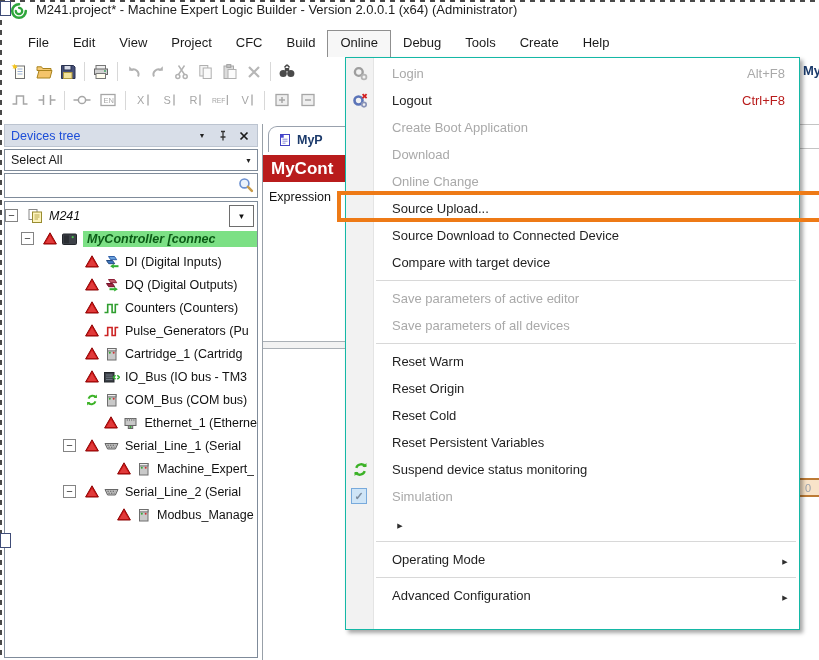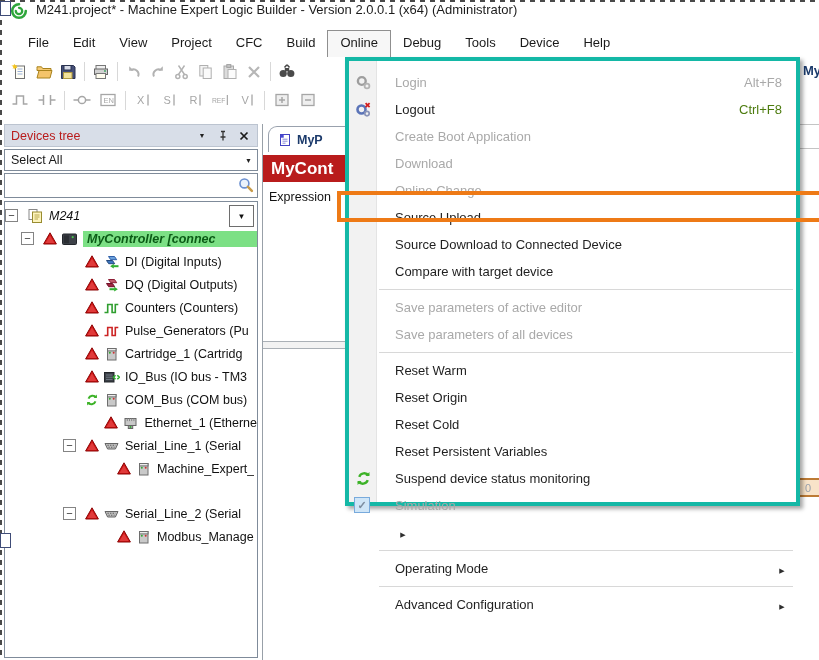--- a/index.html
+++ b/index.html
@@ -24,21 +24,21 @@
   #toolbar1{top:57px;height:29px;}
   #toolbar2{top:86px;height:28px;}
   .tb-icon{width:22px;height:22px;display:flex;align-items:center;justify-content:center;margin:0 1px;}
   .tb-icon svg{width:18px;height:18px;}
   .tb-sep{width:1px;height:19px;background:#d8d8d8;margin:0 4px;}
   .cfc-icon{width:24px;height:20px;display:flex;align-items:center;justify-content:center;margin:0 1px;}
   .cfc-icon svg{width:20px;height:16px;}
   
   .devices-panel{position:absolute;left:4px;top:124px;width:254px;height:534px;display:flex;flex-direction:column;box-sizing:border-box;}
   .dp-header{height:23px;background:#d8dee8;border:1px solid #bcc4d0;display:flex;align-items:center;padding:0 4px 0 6px;box-sizing:border-box;}
-  .dp-title{flex:1;font-size:12.5px;color:#b91c1c;}
+  .dp-title{flex:1;font-size:12.5px;color:#1d4ed8;}
   .dp-btn{width:18px;height:17px;display:flex;align-items:center;justify-content:center;margin-left:3px;}
   .chev::before{content:"▼";font-size:7px;color:#222;}
   .dp-btn svg{width:12px;height:12px;}
   .dp-combo{height:22px;margin-top:2px;border:1px solid #7f8b9a;background:#fff;display:flex;align-items:center;box-sizing:border-box;}
   .dp-combo-label{flex:1;padding-left:6px;font-size:12.5px;}
   .dp-combo-btn{width:17px;height:100%;display:flex;align-items:center;justify-content:center;}
   .dp-combo-btn::before{content:"▼";font-size:7px;color:#222;}
   .dp-search{height:25px;margin-top:2px;border:1px solid #7f8b9a;background:#fff;display:flex;align-items:center;box-sizing:border-box;padding-right:3px;}
   .dp-search input{flex:1;border:none;outline:none;height:100%;font-family:inherit;font-size:12.5px;padding-left:5px;background:transparent;}
   .dp-search svg{width:17px;height:17px;flex:0 0 auto;}
@@ -63,30 +63,30 @@
   .ed-darkbar{position:absolute;left:0;top:31px;width:100%;height:27px;background:#b91c1c;color:#fff;font-weight:bold;font-size:17px;display:flex;align-items:center;padding-left:8px;box-sizing:border-box;white-space:nowrap;}
   .ed-colhdr{position:absolute;left:6px;top:66px;font-size:12.5px;color:#111;white-space:nowrap;}
   .ed-split{position:absolute;left:0;top:217px;width:100%;height:8px;background:#f2f2f2;border-top:1px solid #aab0b6;border-bottom:1px solid #aab0b6;box-sizing:border-box;}
   
   .right-sliver{position:absolute;left:800px;top:57px;width:19px;height:603px;background:#fff;z-index:30;overflow:hidden;}
   .sliver-label{position:absolute;left:3px;top:6px;font-weight:bold;color:#1b3a6b;font-size:13px;white-space:nowrap;}
   .sliver-line1{position:absolute;left:0;top:67px;width:100%;border-top:1px solid #c4c4c4;}
   .sliver-line2{position:absolute;left:0;top:91px;width:100%;border-top:1px solid #c4c4c4;}
   .sliver-pin{position:absolute;left:0;top:421px;width:100%;height:19px;background:#f8e3c9;border-top:2px solid #bd7b35;border-bottom:2px solid #bd7b35;box-sizing:border-box;color:#98a0ac;font-size:11px;display:flex;align-items:center;padding-left:5px;}
   
-  .online-menu{position:absolute;left:345px;top:57px;width:455px;height:449px;background:#fff;border:4px solid #14b8a6;box-sizing:border-box;z-index:40;box-shadow:3px 3px 4px rgba(0,0,0,0.35);padding:8px 0;}
+  .online-menu{position:absolute;left:345px;top:57px;width:455px;height:573px;background:#fff;border:1px solid #14b8a6;box-sizing:border-box;z-index:40;box-shadow:3px 3px 4px rgba(0,0,0,0.35);padding:2px 0;}
   .online-menu::before{content:"";position:absolute;left:0;top:0;bottom:0;width:27px;background:#f2f2f2;border-right:1px solid #e4e4e4;}
   .mi{position:relative;height:27px;display:flex;align-items:center;padding-left:46px;box-sizing:border-box;}
   .mi-ic{position:absolute;left:5px;top:4px;width:18px;height:18px;display:flex;align-items:center;justify-content:center;}
   .mi-ic svg{width:17px;height:17px;}
   .mi-ic.check-icon{width:16px;height:16px;background:#cfe5f7;border:1px solid #78aadc;box-sizing:border-box;top:5px;}
   .mi-ic.check-icon::before{content:"✓";font-size:11px;color:#7d8da0;font-weight:bold;}
   .mi-label{flex:1;font-size:13px;color:#1f1f1f;white-space:nowrap;overflow:hidden;}
   .mi.disabled .mi-label,.mi.disabled .mi-shortcut{color:#a9a9a9;}
-  .mi-shortcut{margin-right:14px;font-size:13px;color:#4d7c0f;}
+  .mi-shortcut{margin-right:14px;font-size:13px;color:#b91c1c;}
   .mi-arrow{width:16px;text-align:center;margin-right:6px;display:none;}
   .mi.has-sub .mi-arrow{display:block;}
   .mi-arrow::before{content:"▶";font-size:7px;color:#2e2e2e;}
   .msep{height:9px;display:flex;align-items:center;margin-left:30px;margin-right:3px;}
   .msep::before{content:"";width:100%;border-top:1px solid #d8d8d8;}
   
   .hl-box{position:absolute;left:337px;top:191px;width:492px;height:31px;border:4px solid #ee7a16;box-sizing:border-box;z-index:50;}
 </style>
 </head>
 <body>
@@ -104,21 +104,21 @@
   <div class="menubar" id="menubar">
       <div class="mb-item">File</div>
       <div class="mb-item">Edit</div>
       <div class="mb-item">View</div>
       <div class="mb-item">Project</div>
       <div class="mb-item">CFC</div>
       <div class="mb-item">Build</div>
       <div class="mb-item active">Online</div>
       <div class="mb-item">Debug</div>
       <div class="mb-item">Tools</div>
-      <div class="mb-item">Device</div>
+      <div class="mb-item">Create</div>
       <div class="mb-item">Help</div>
     </div>
 
   <div class="toolbar" id="toolbar1">
       <span class="tb-icon">
         <svg viewBox="0 0 18 18">
           <rect x="4.5" y="3" width="9" height="12.5" fill="#fffef6" stroke="#707070"></rect>
           <path d="M6.5 6h5M6.5 8.5h5M6.5 11h5" stroke="#9ab0d8" stroke-width="1"></path>
           <path d="M3.5 1l1 1.6 1.8-.4-1 1.5 1.2 1.4-1.9 0-.5 1.8-.8-1.7-1.8.3 1-1.5L.4 2.6l1.9 0z" fill="#f5c51d"></path>
         </svg>
@@ -430,21 +430,21 @@
               <path d="M7 3.4L11.6 11H2.4z" fill="#e03a3a"></path>
             </svg></span>
           <span class="tic"><svg viewBox="0 0 16 16">
               <rect x="4" y="2.5" width="8.5" height="11.5" fill="#c9c9c9" stroke="#6e6e6e"></rect>
               <rect x="4" y="2.5" width="8.5" height="2.4" fill="#ececec" stroke="#6e6e6e"></rect>
               <circle cx="6.3" cy="6.8" r="1" fill="#33aa33"></circle>
               <circle cx="10.2" cy="6.8" r="1" fill="#cc3333"></circle>
             </svg></span>
           <span class="tlabel">Machine_Expert_</span>
         </div>
-        <div class="trow" style="padding-left: 58px; margin-top: 22px;">
+        <div class="trow" style="padding-left: 58px;">
           <span class="ttoggle"></span>
           <span class="twarn"><svg viewBox="0 0 14 13">
               <path d="M7 .8L13.4 12H.6z" fill="#cf1313" stroke="#8c0606" stroke-width="1"></path>
               <path d="M7 3.4L11.6 11H2.4z" fill="#e03a3a"></path>
             </svg></span>
           <span class="tic"><svg viewBox="0 0 16 16">
               <path d="M1.5 5.5h13l-2.6 5.5H4.1z" fill="#bdbdbd" stroke="#666"></path>
               <path d="M4 7.2h8M5 9.2h6" stroke="#555" stroke-width="1.1" stroke-dasharray="1.2 1.4"></path>
             </svg></span>
           <span class="tlabel">Serial_Line_2 (Serial</span>

